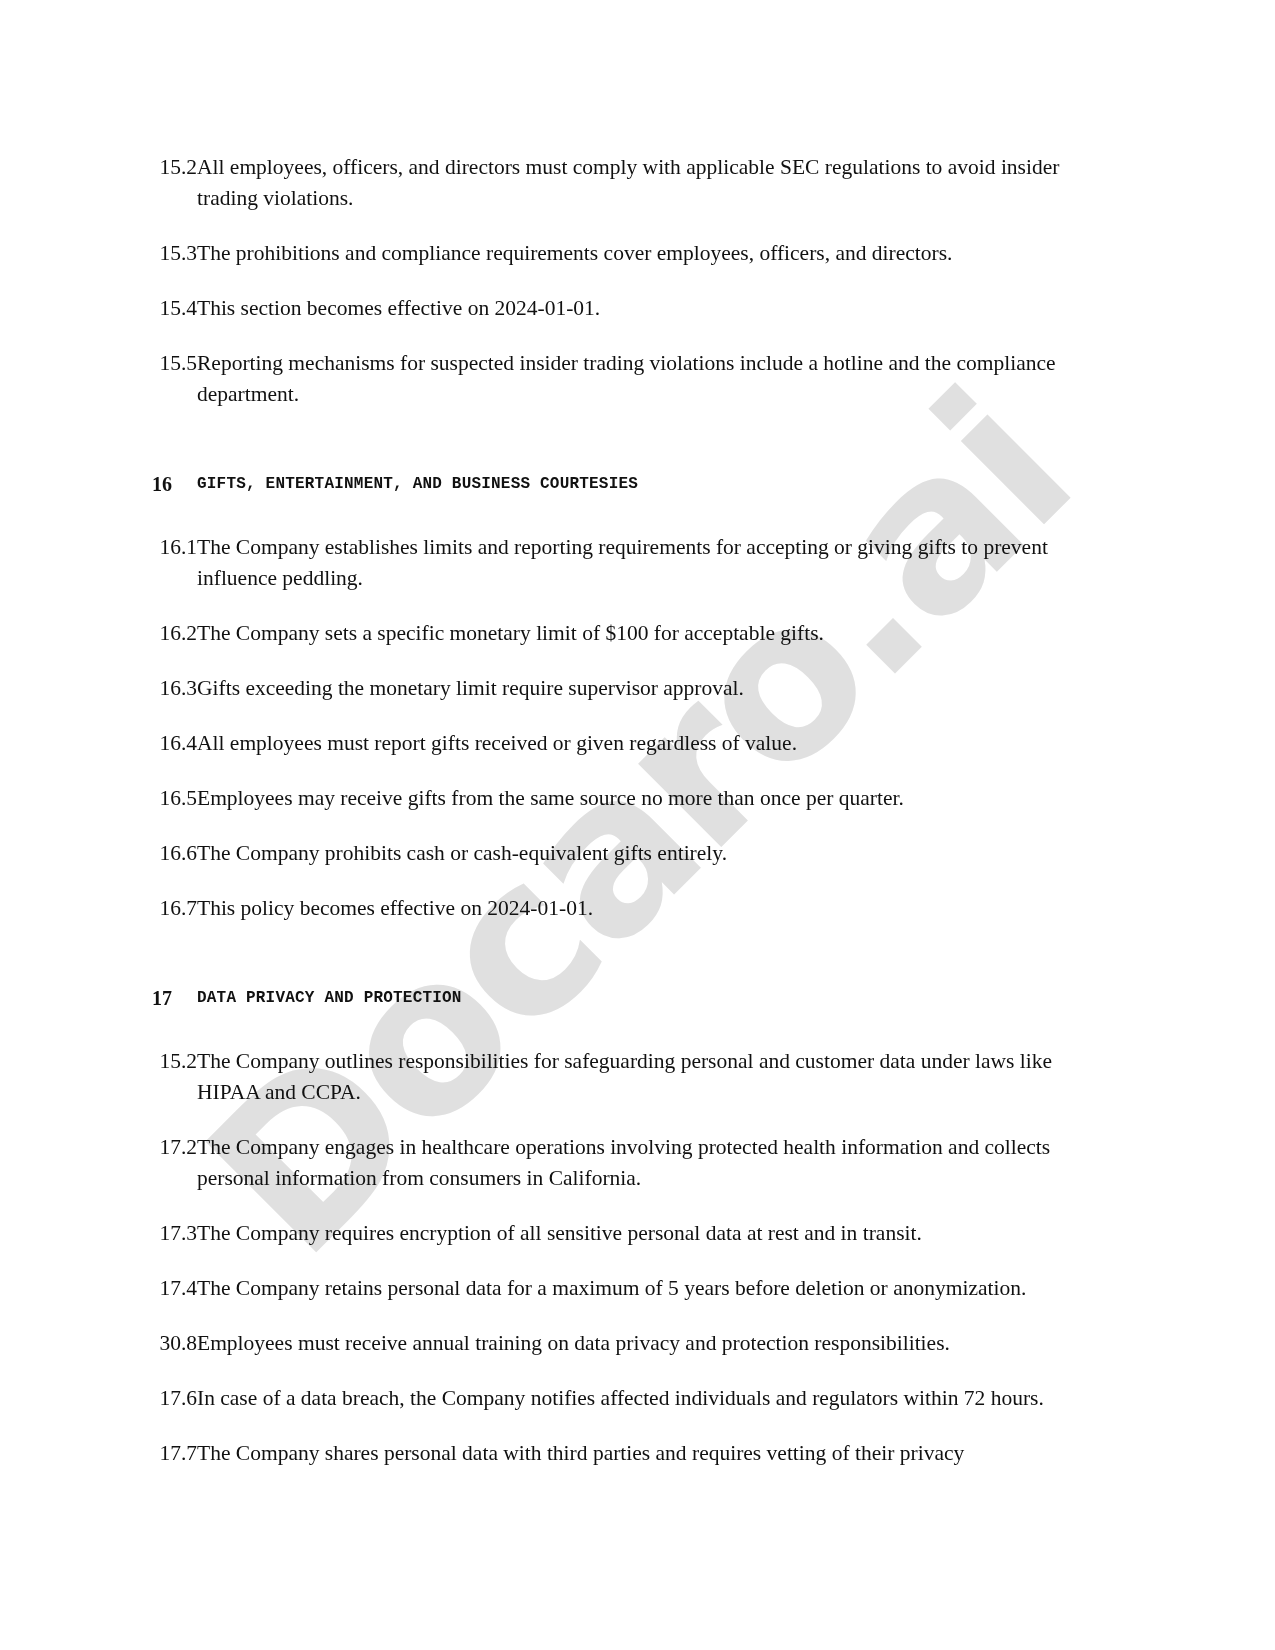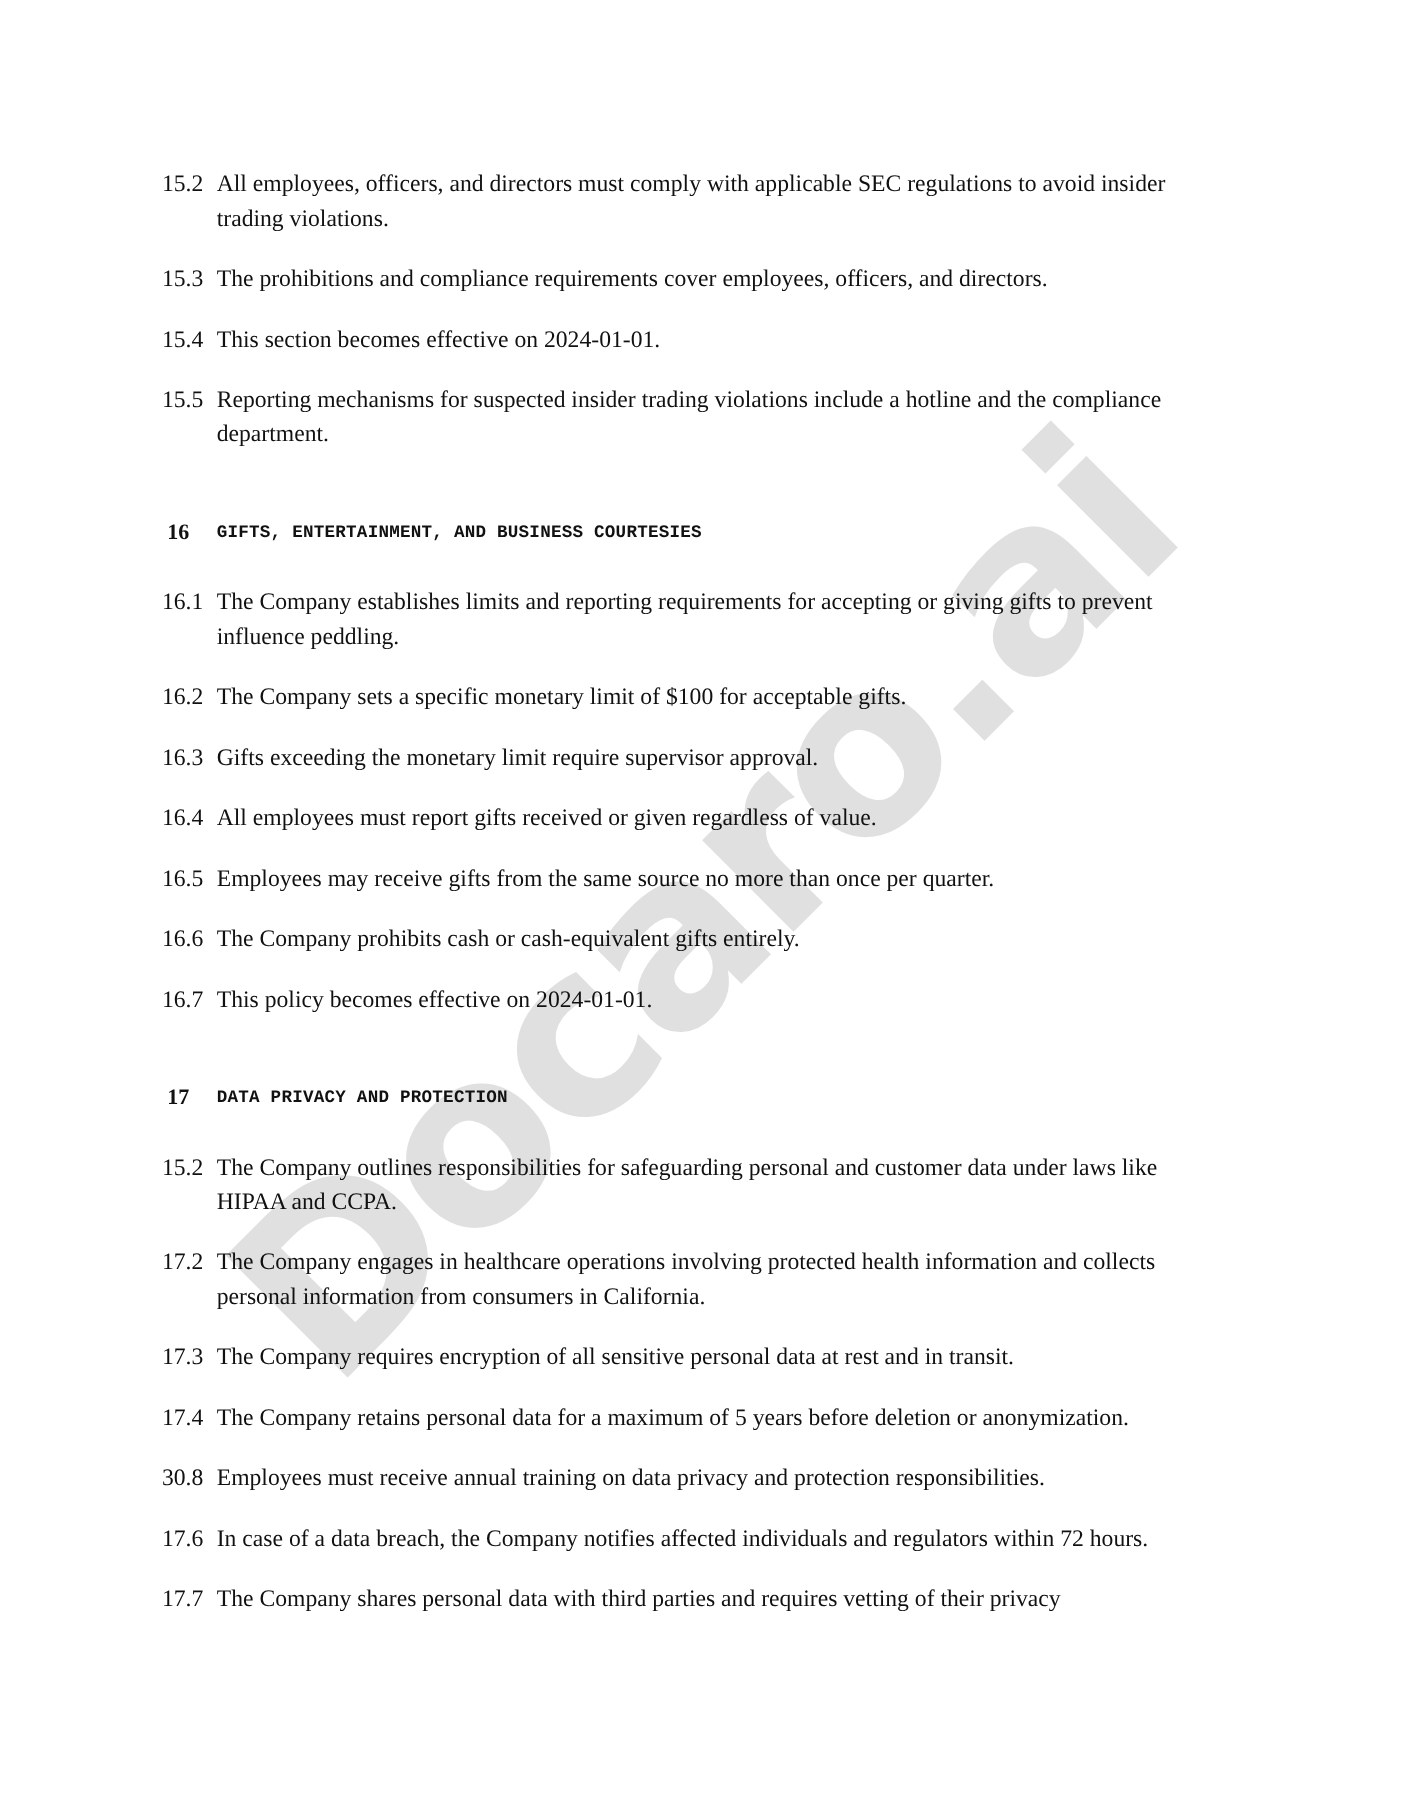--- a/index.html
+++ b/index.html
@@ -56,21 +56,21 @@
   .clause {
     display: flex;
     align-items: flex-start;
     margin-bottom: 24px;
   }
   .clause-num {
     flex: 0 0 62px;
     width: 62px;
     font-size: 21.5px;
     line-height: 31px;
-    text-align: center;
+    text-align: right;
     white-space: nowrap;
   }
   .clause-body {
     flex: 1 1 auto;
     font-size: 21.5px;
     line-height: 31px;
     text-align: left;
   }
   .clause-body b { font-weight: 400; }
 

